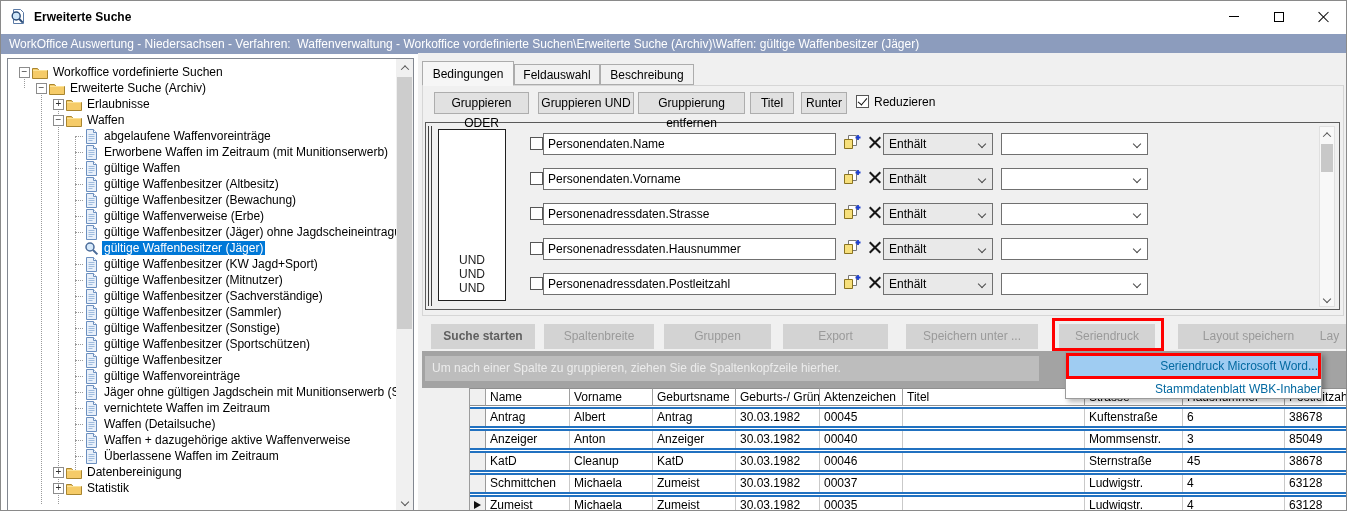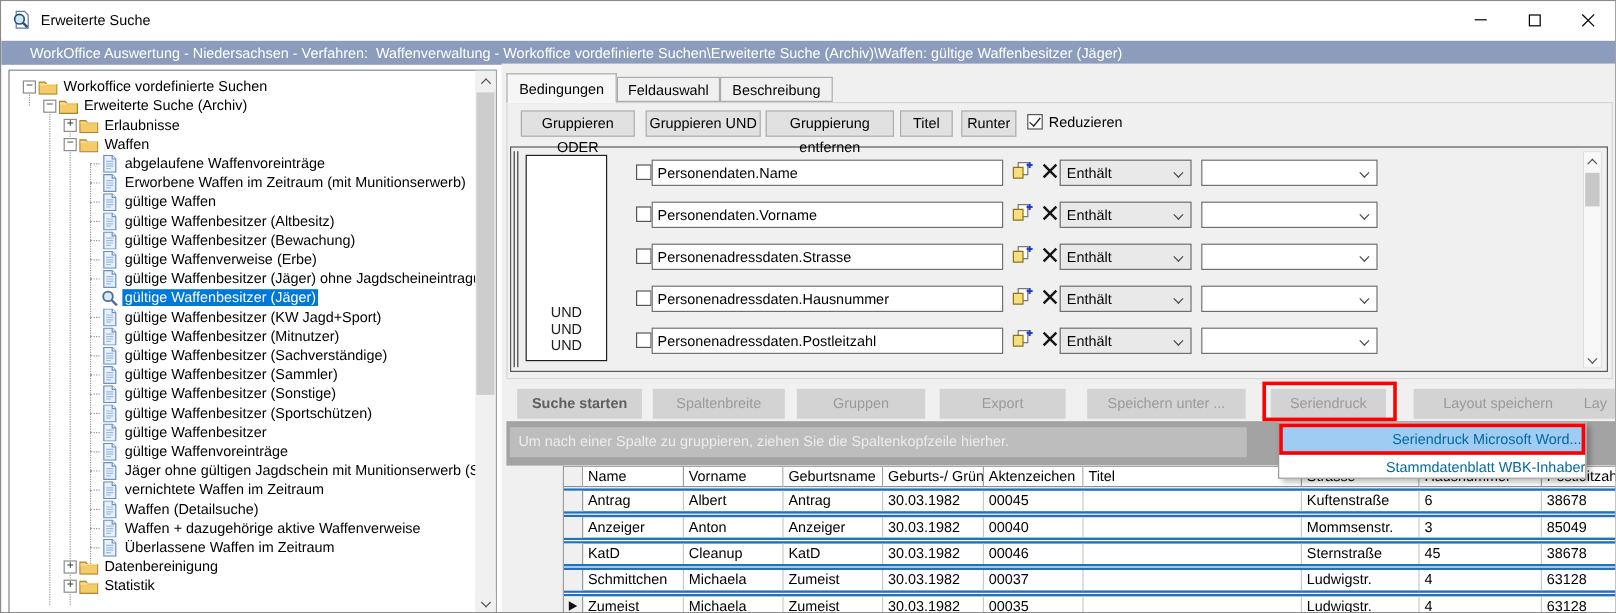--- a/index.html
+++ b/index.html
@@ -9,34 +9,34 @@
     font-family: "Liberation Sans", sans-serif;
     font-size: 12px;
     color: #000;
     background: #fff;
     overflow: hidden;
     border: 1px solid #8a8a8a;
   }
   #app { position:absolute; inset:0; }
 
   
-  .titlebar { position:absolute; left:0; top:0; width:1345px; height:31px; background:#fff; display:flex; align-items:center; }
+  .titlebar { position:absolute; left:0; top:0; width:1345px; height:31px; background:#fff; display:flex; align-items:center;font-weight:bold; }
   .app-icon { margin-left:9px; width:17px; height:17px; flex:none; }
   .title-text { margin-left:7px; font-size:12px; }
   .win-controls { position:absolute; right:0; top:0; height:31px; display:flex; }
   .win-btn { width:45px; height:31px; display:flex; align-items:center; justify-content:center; }
   .ic-min { width:10px; height:1px; background:#000; }
   .ic-max { width:10px; height:10px; border:1px solid #000; }
   .xmark { position:relative; width:11px; height:11px; display:inline-block; }
   .xmark::before,.xmark::after { content:""; position:absolute; left:5px; top:-1px; width:1.2px; height:14px; background:#000; }
   .xmark::before { transform:rotate(45deg); }
   .xmark::after { transform:rotate(-45deg); }
 
   
-  .appbar { position:absolute; left:0; top:33px; width:1345px; height:20px; background:#8c9cbd; color:#fff; line-height:20px; padding-left:24px; white-space:pre; overflow:hidden; }
+  .appbar { position:absolute; left:0; top:33px; width:1345px; height:20px; background:#8c9cbd; color:#fff; line-height:20px; padding-left:8px; white-space:pre; overflow:hidden; }
 
   
   .treebox { position:absolute; left:6px; top:57px; width:407px; height:453px; background:#fff; border:1px solid #828790; }
   .tree-items { position:absolute; left:1px; top:0; right:17px; bottom:0; padding-top:5px; overflow:hidden; }
   .guide { position:absolute; width:0; border-left:1px dotted #9a9a9a; z-index:0; }
   .tree-row { position:relative; height:16px; display:flex; align-items:center; white-space:nowrap; z-index:1; }
   .tree-row.doc::before { content:""; position:absolute; left:66px; top:8px; width:8px; border-top:1px dotted #9a9a9a; }
   .tspacer { flex:none; height:1px; }
   .expbox { flex:none; width:11px; height:11px; border:1px solid #8c8c8c; background:#fff; font-size:10px; line-height:8px; text-align:center; color:#333; margin-right:2px; }
   .expblank { flex:none; width:11px; margin-right:2px; }

